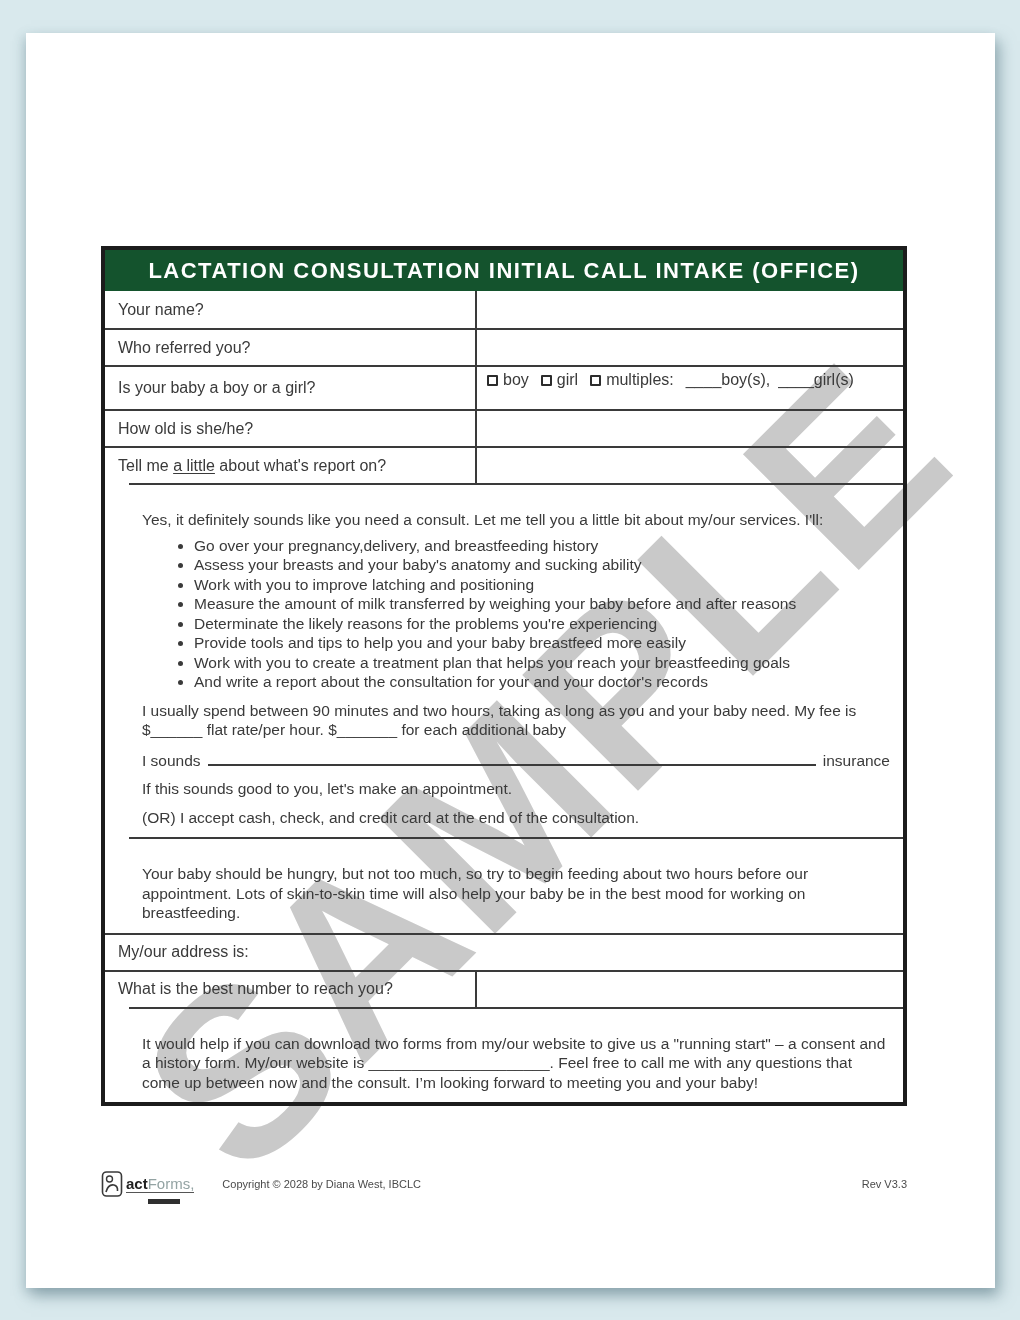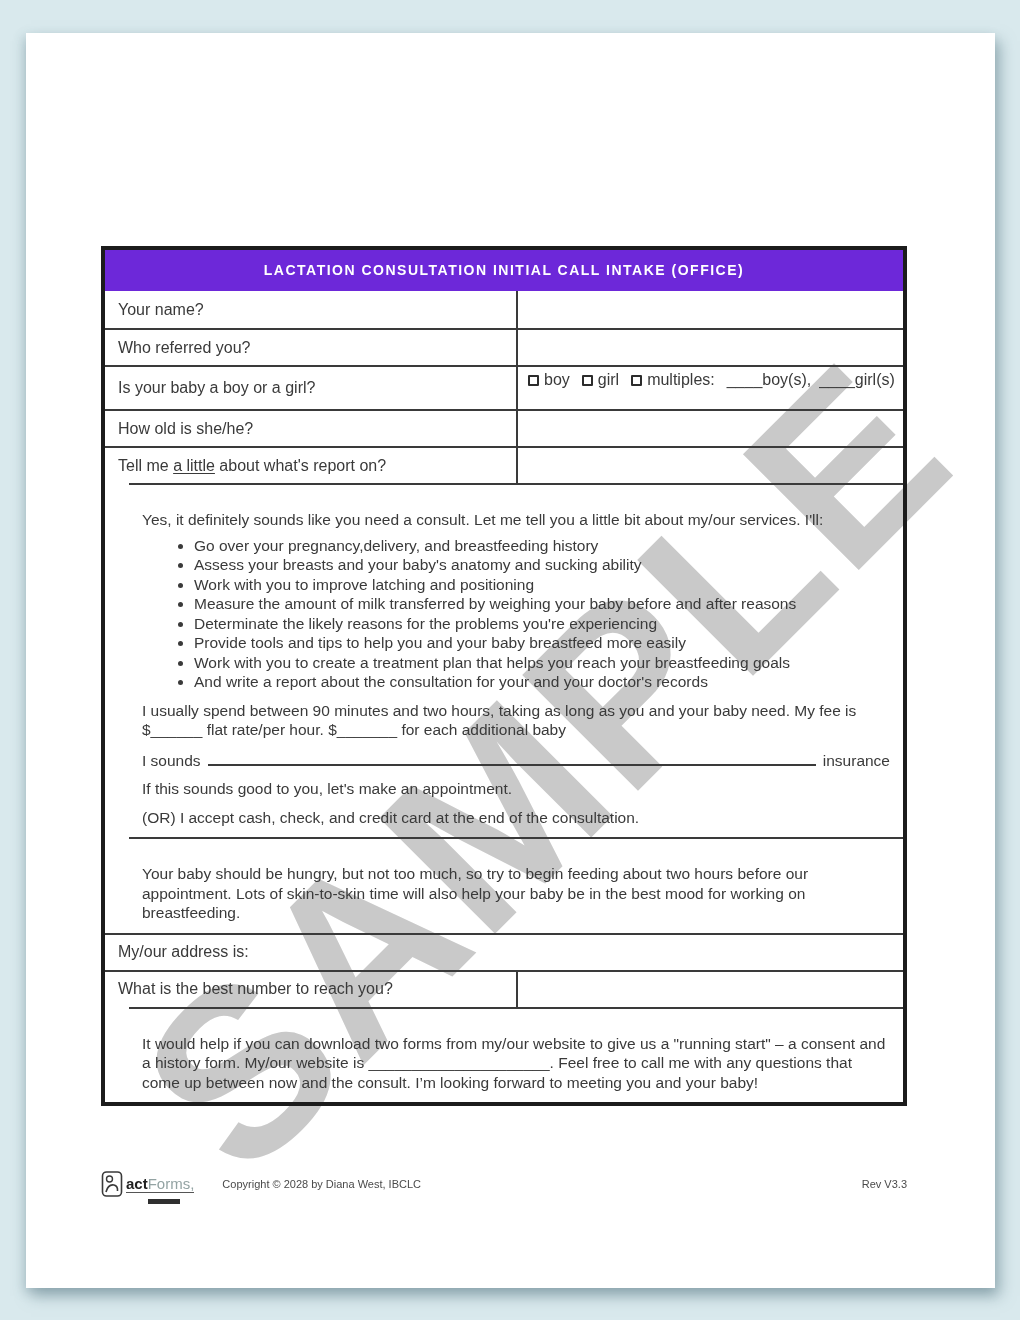--- a/index.html
+++ b/index.html
@@ -25,32 +25,32 @@
     z-index:1; user-select:none;
   }
   .form-table {
     position:absolute; left:75px; top:213px; width:806px;
     border:4px solid #1c1c1c;
     color:#3a3a3a;
     z-index:2;
     background:transparent;
   }
   .title-bar {
-    background:#6d28d9; color:#ffffff;
-    font-weight:bold; font-size:14px; letter-spacing:1.5px;
+    background:#14532d; color:#ffffff;
+    font-weight:bold; font-size:22px; letter-spacing:1.5px;
     text-align:center; padding:9px 2px; line-height:23px;
     white-space:nowrap;
   }
   .qa-row {
     display:flex; border-top:2px solid #3a3a3a;
     min-height:37px; align-items:stretch;
   }
   .qa-row.first { border-top:none; }
   .qa-row .q {
-    width:411px; padding:8px 6px 8px 13px;
+    width:370px; padding:8px 6px 8px 13px;
     font-size:16px; display:flex; align-items:center;
   }
   .qa-row .q.full { width:100%; }
   .qa-row .a {
     flex:1; border-left:2px solid #3a3a3a;
     display:flex; align-items:center; padding:4px 8px 20px 10px;
     font-size:16px;
   }
   .section {
     border-top:2px solid #3a3a3a;

